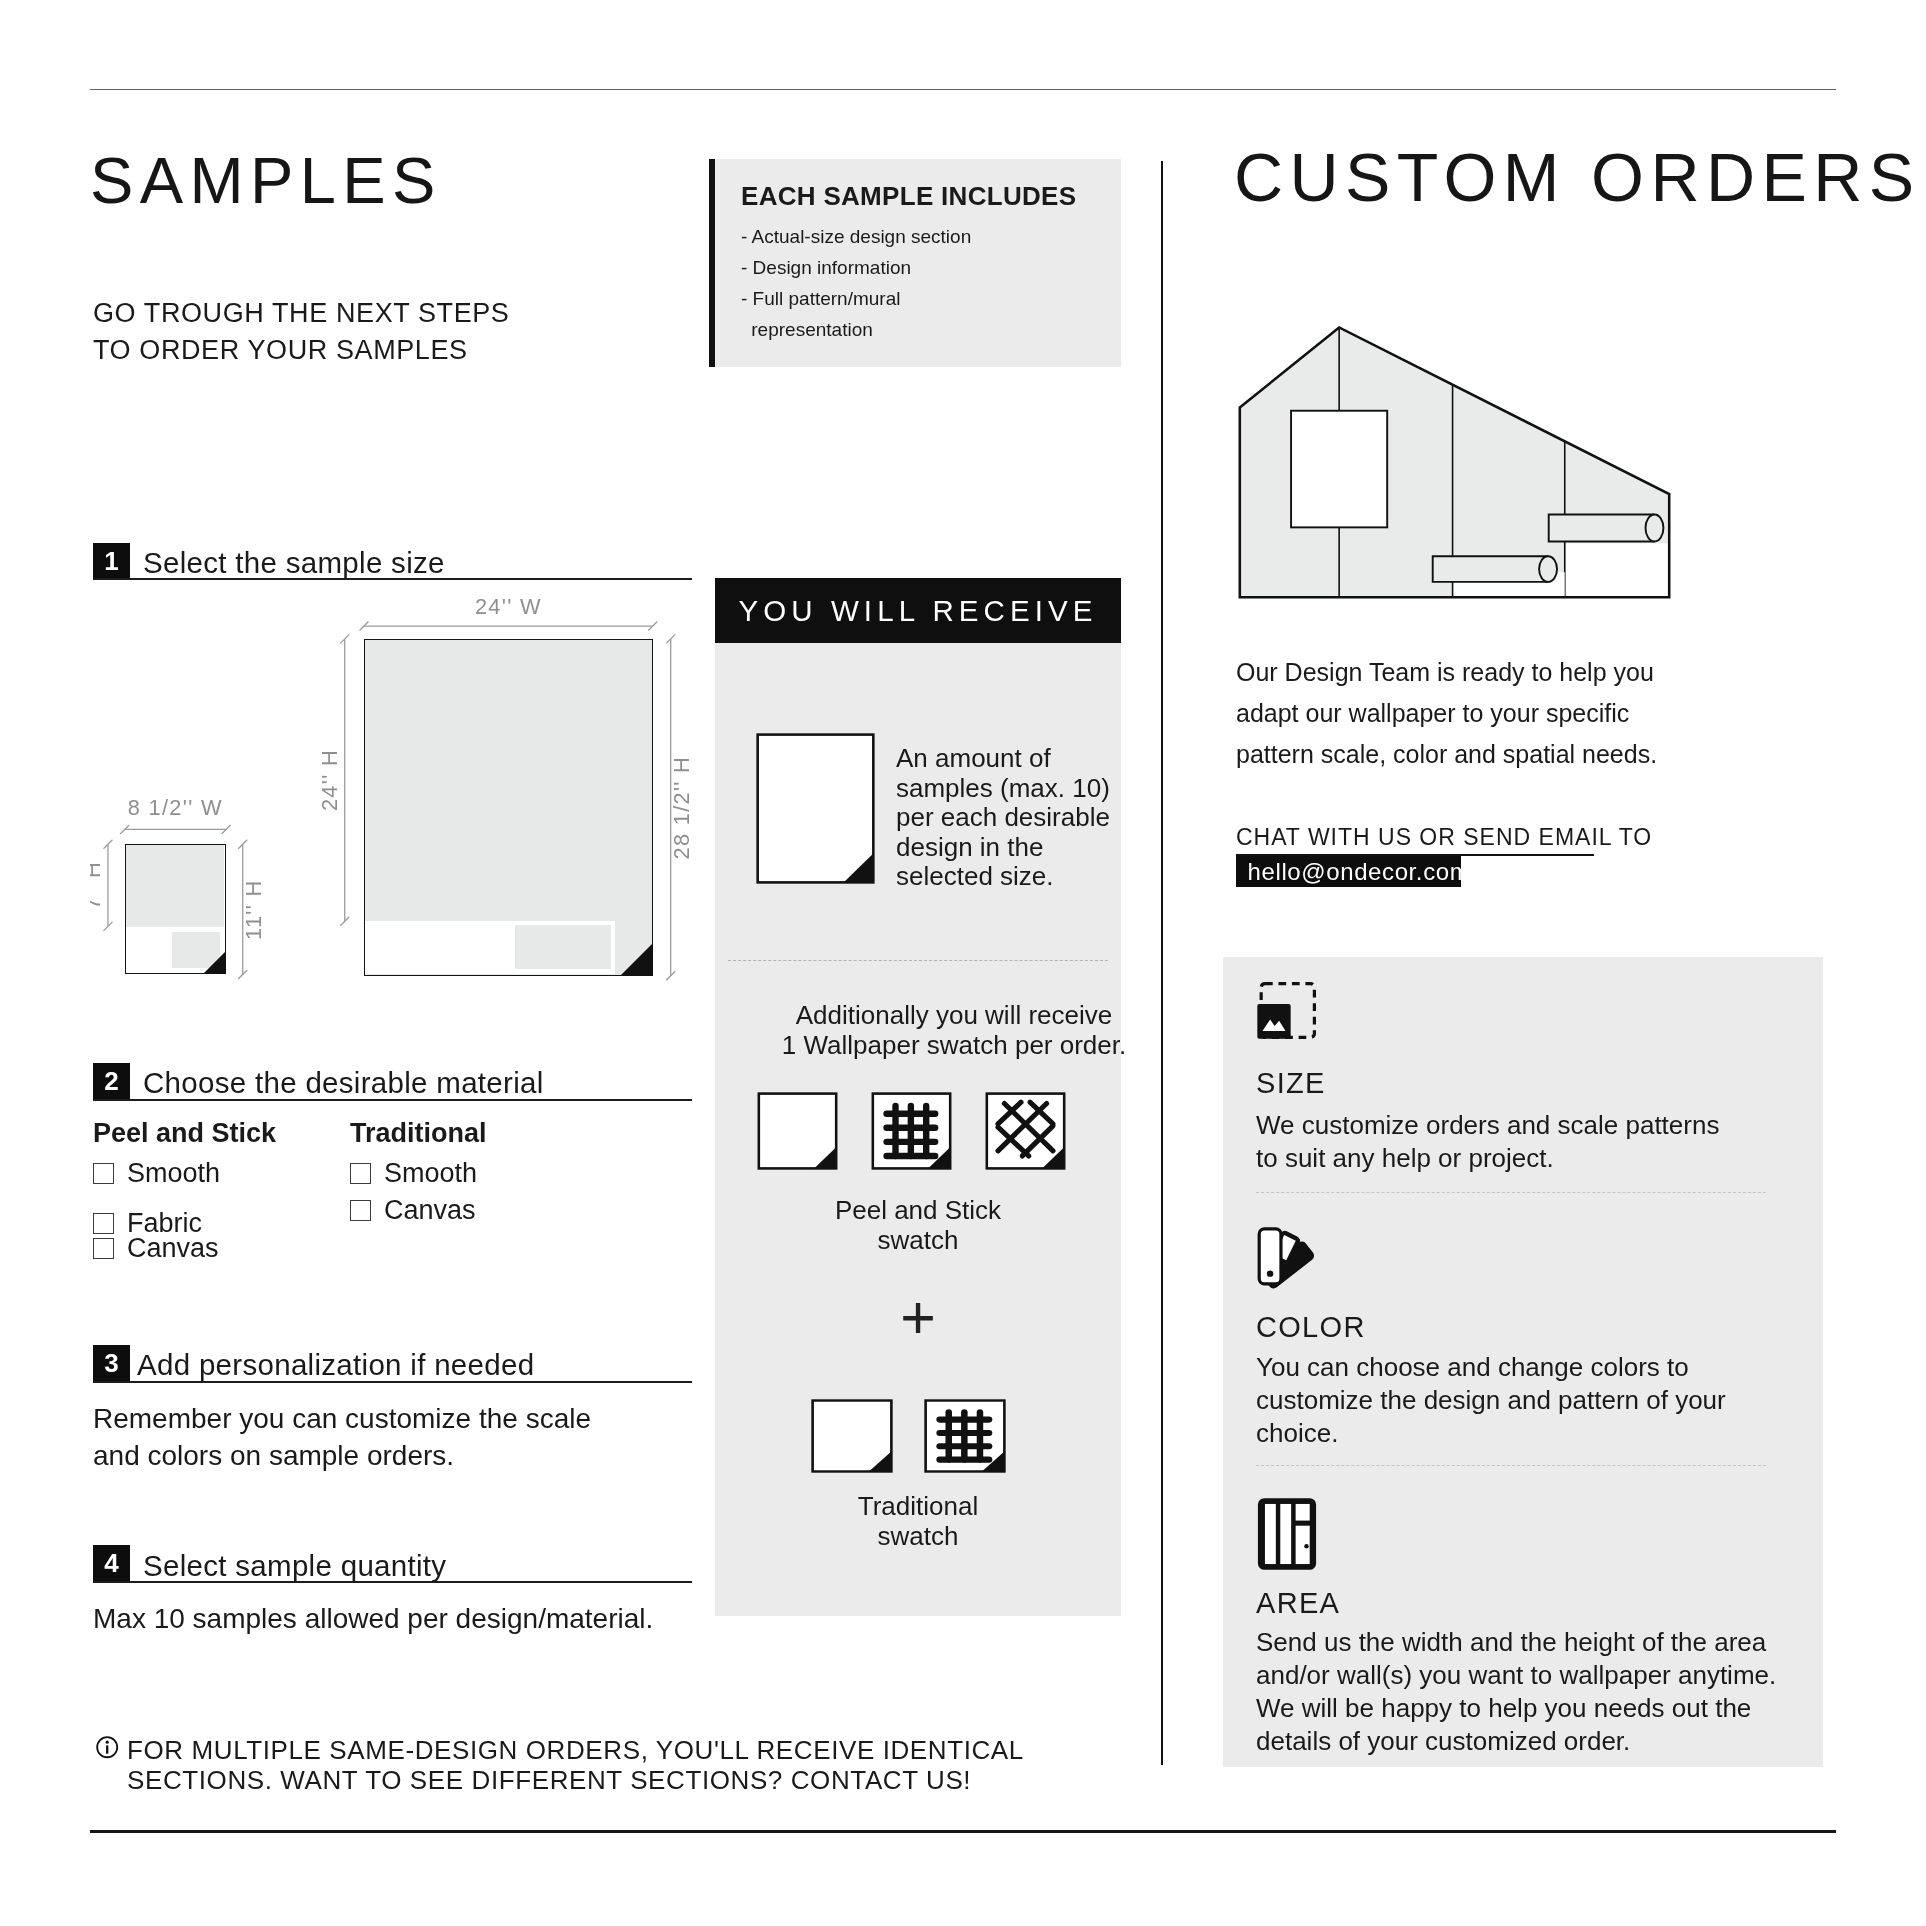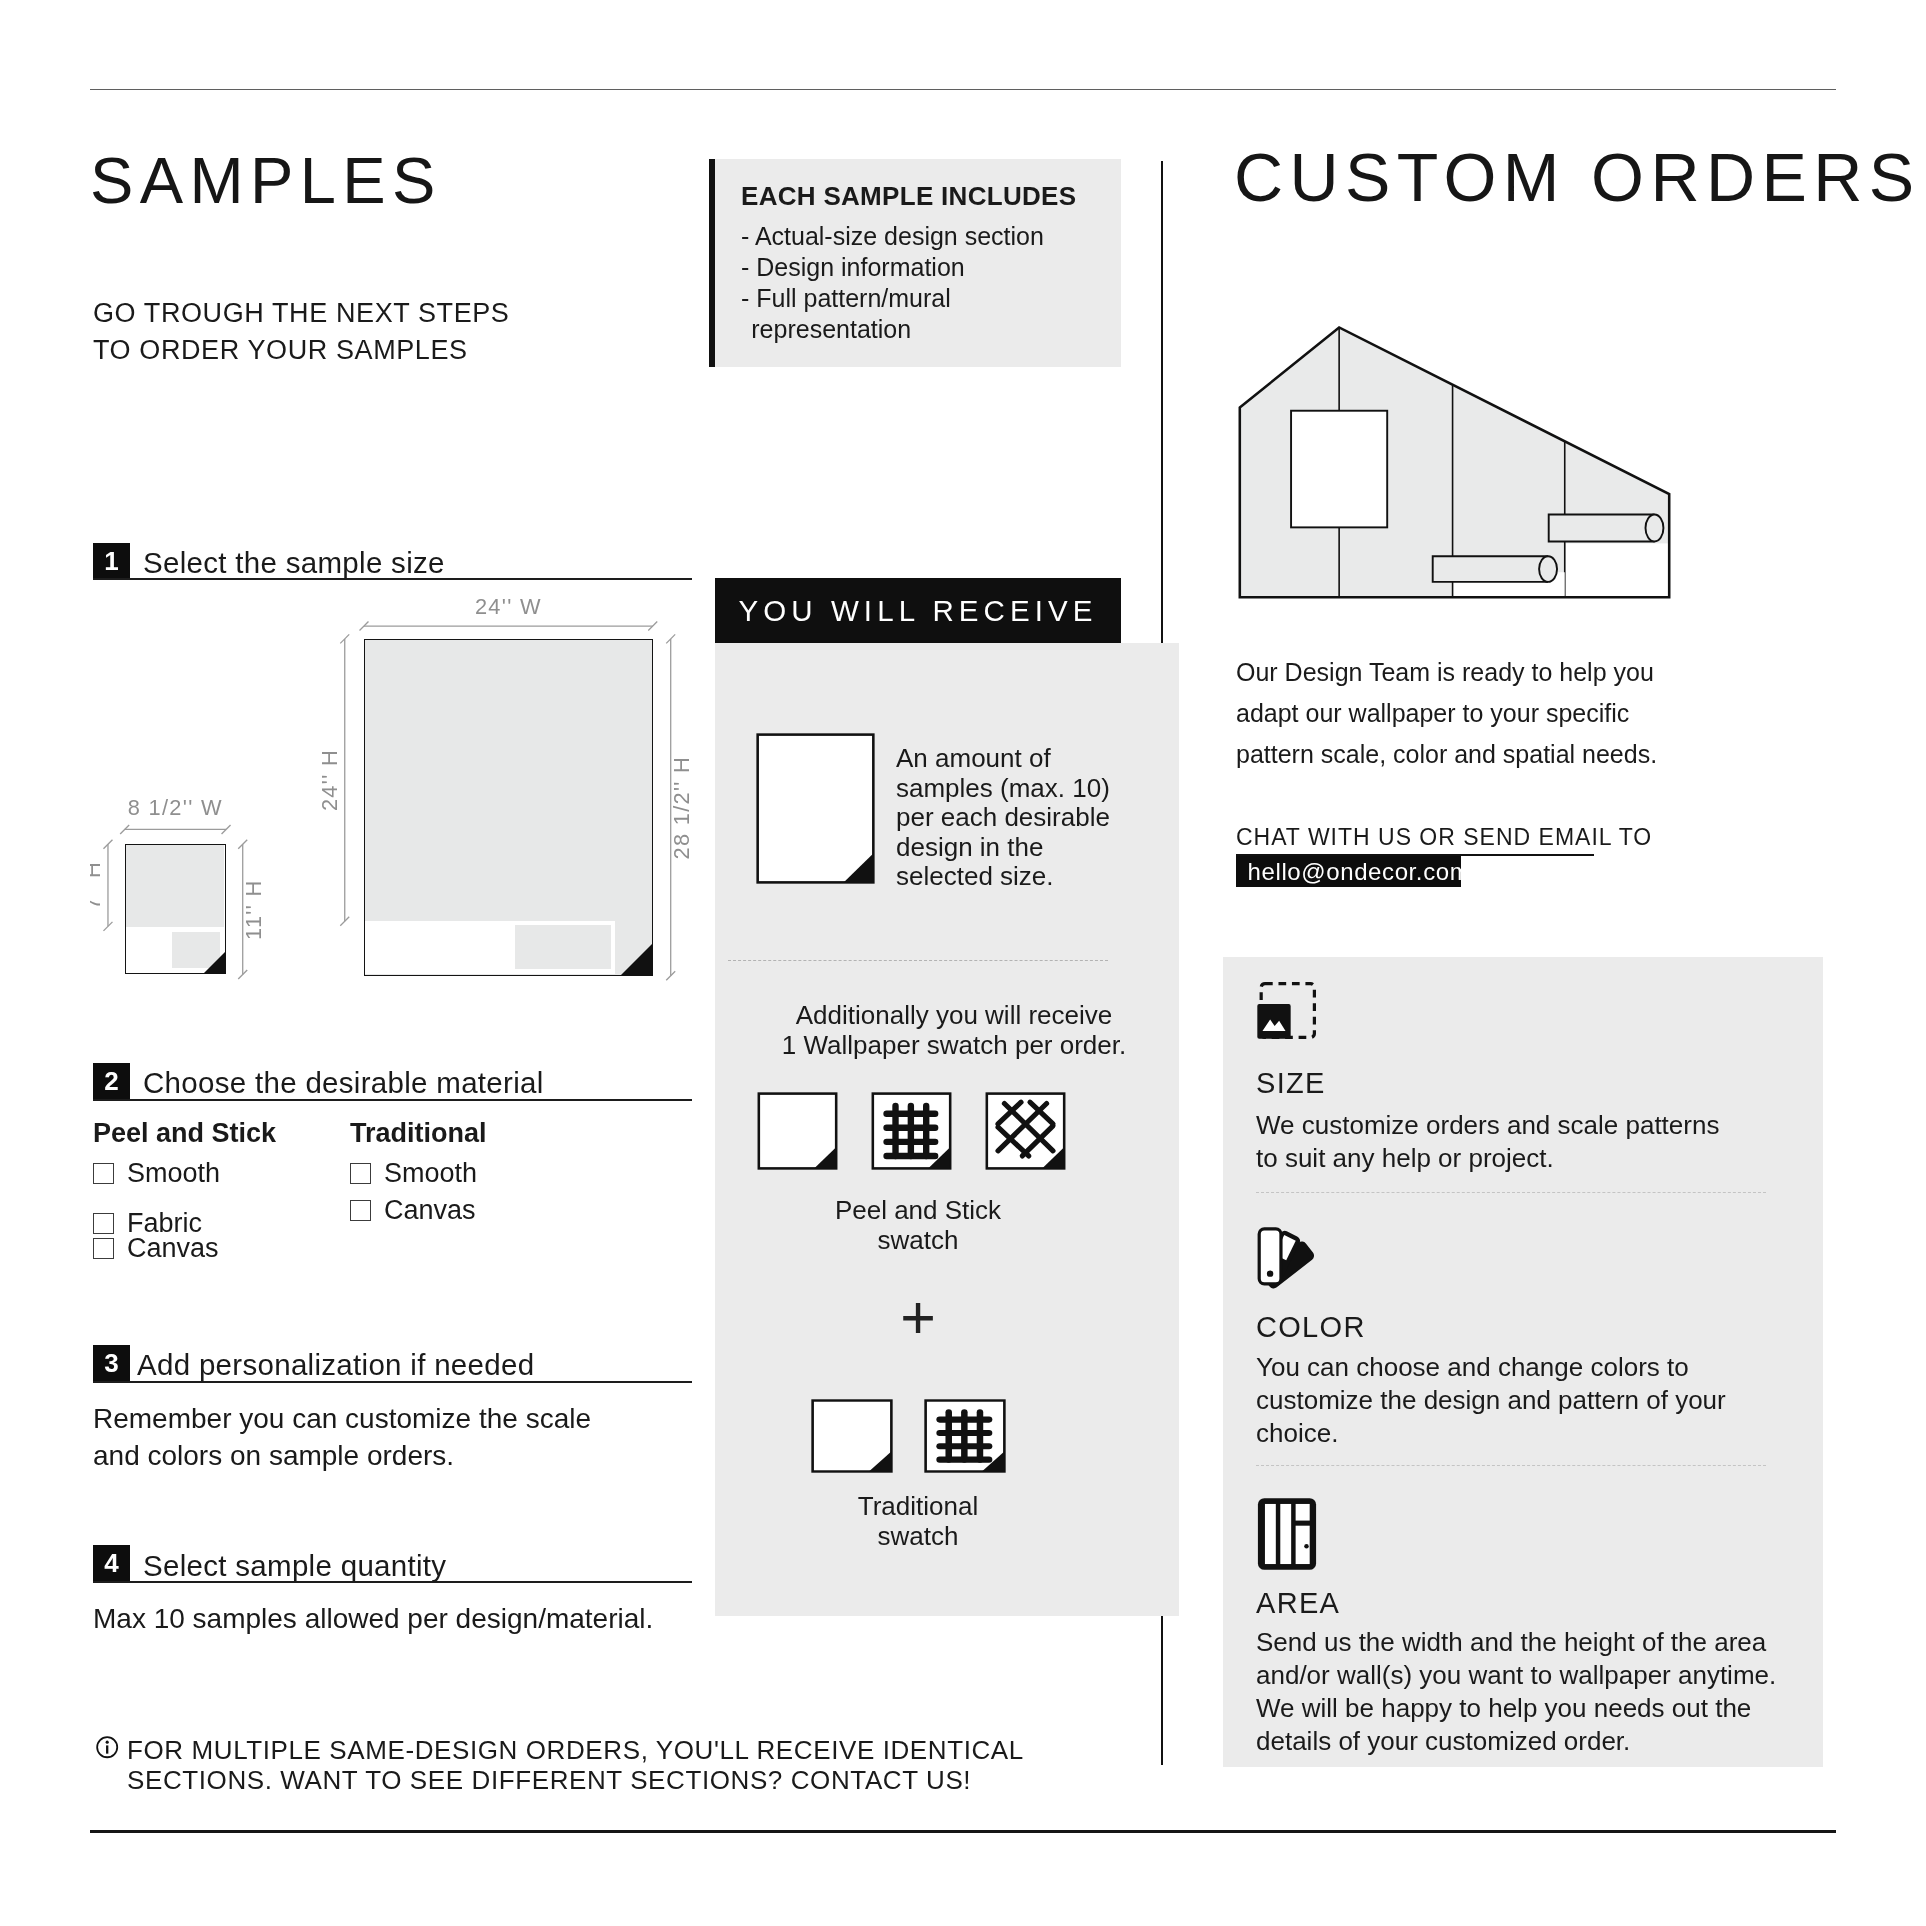--- a/index.html
+++ b/index.html
@@ -4,21 +4,21 @@
 <style>
   html,body{margin:0;padding:0;background:#fff;}
   body{width:1926px;height:1926px;position:relative;overflow:hidden;
        font-family:"Liberation Sans",sans-serif;color:#1a1a1a;}
   .abs{position:absolute;}
   .rule{background:#5f5f5f;}
   .big-title{font-size:65px;font-weight:300;letter-spacing:6.4px;color:#161616;white-space:nowrap;}
   .intro{font-size:27px;font-weight:400;letter-spacing:0.6px;line-height:37px;white-space:nowrap;}
   .gray-box{background:#ebebeb;}
   .inc-title{font-size:26px;font-weight:700;letter-spacing:0.3px;}
-  .inc-item{font-size:25px;font-weight:300;line-height:31px;white-space:nowrap;}
+  .inc-item{font-size:19px;font-weight:300;line-height:31px;white-space:nowrap;}
   .inc-item.cont{padding-left:10.3px;}
   .step-num{width:37px;height:37px;background:#0d0d0d;color:#fff;font-size:26px;font-weight:700;
             text-align:center;line-height:37px;}
   .step-title{font-size:29.5px;font-weight:400;letter-spacing:0.3px;white-space:nowrap;}
   .step-rule{height:1.9px;background:#1d1d1d;}
   .sample-box{border:1.9px solid #141414;background:#fff;box-sizing:border-box;}
   .fold{width:0;height:0;position:absolute;right:-0.6px;bottom:-0.6px;}
   .mat-title{font-size:27px;font-weight:700;white-space:nowrap;}
   .mat-row{display:flex;align-items:center;gap:13px;}
   .cbox{width:19px;height:19px;border:1.6px solid #3c3c3c;display:inline-block;background:#fff;}
@@ -157,21 +157,21 @@
     <circle cx="17" cy="17" r="14" fill="none" stroke="#111" stroke-width="2.5"></circle>
     <rect x="15.4" y="14.5" width="3.2" height="11.5" fill="#111"></rect>
     <circle cx="17" cy="10" r="2.2" fill="#111"></circle>
   </svg>
   <div class="abs foot" style="left:127px;top:1735px;">
     <div>FOR MULTIPLE SAME-DESIGN ORDERS, YOU'LL RECEIVE IDENTICAL</div>
     <div>SECTIONS. WANT TO SEE DIFFERENT SECTIONS? CONTACT US!</div>
   </div>
 
   <div class="abs receive-head" style="left:715px;top:578px;width:406px;height:65px;">YOU WILL RECEIVE</div>
-  <div class="abs gray-box" style="left:715px;top:643px;width:464px;height:973px;">
+  <div class="abs gray-box" style="left:715px;top:643px;width:406px;height:973px;">
 
     <svg class="abs" style="left:41px;top:90px;" width="119" height="151" viewBox="0 0 185 235">
       <rect x="2.5" y="2.5" width="180" height="230" fill="#fff" stroke="#111" stroke-width="4"></rect>
       <path d="M182,188 L137,232 L182,232 Z" fill="#111"></path>
     </svg>
     <div class="abs mid-desc" style="left:181px;top:101px;">
       <div>An amount of</div>
       <div>samples (max. 10)</div>
       <div>per each desirable</div>
       <div>design in the</div>

